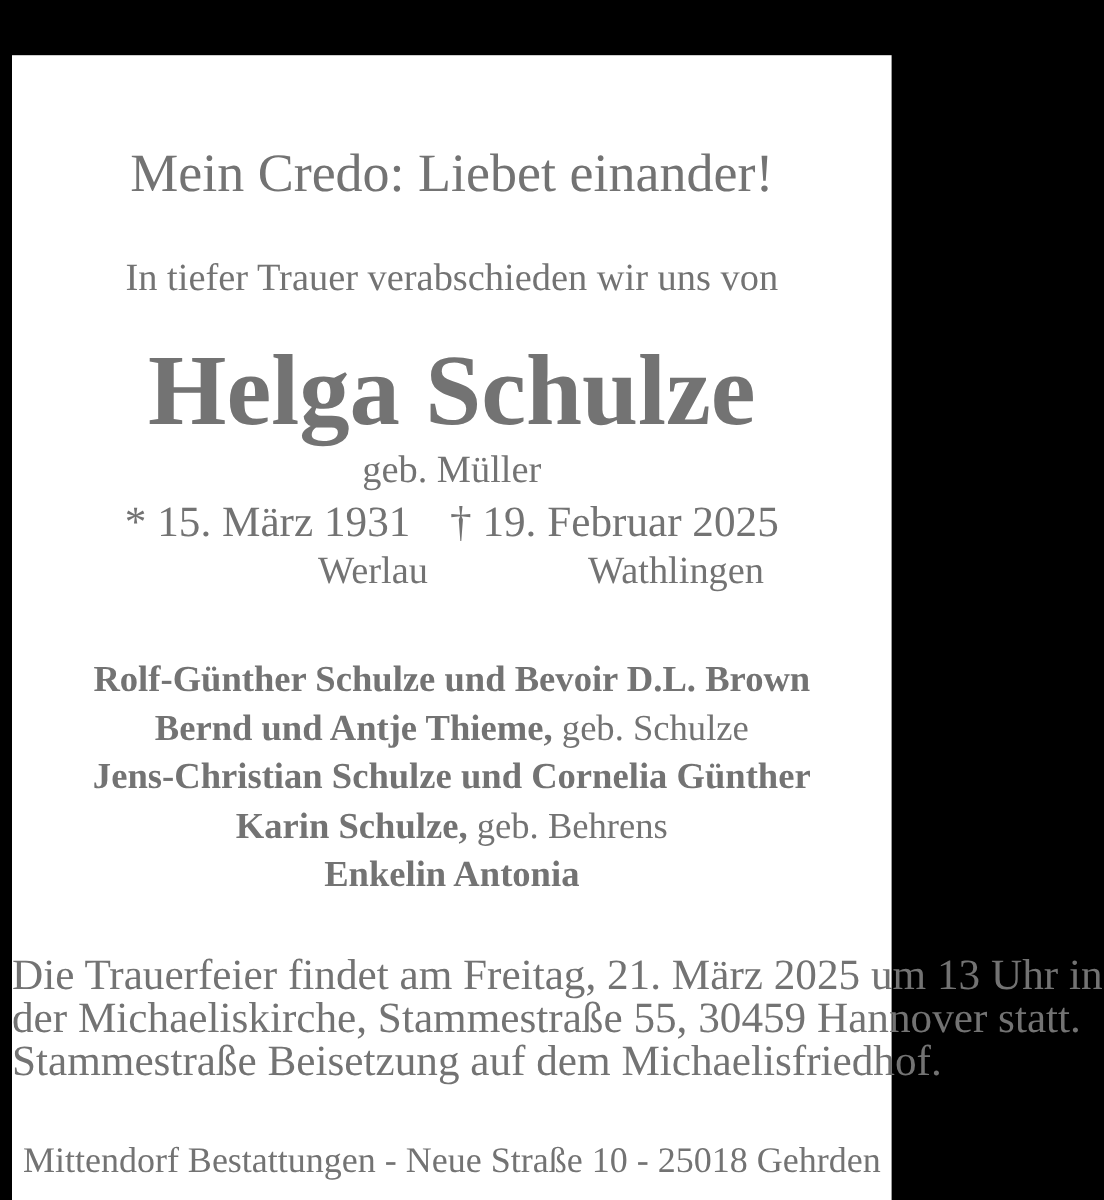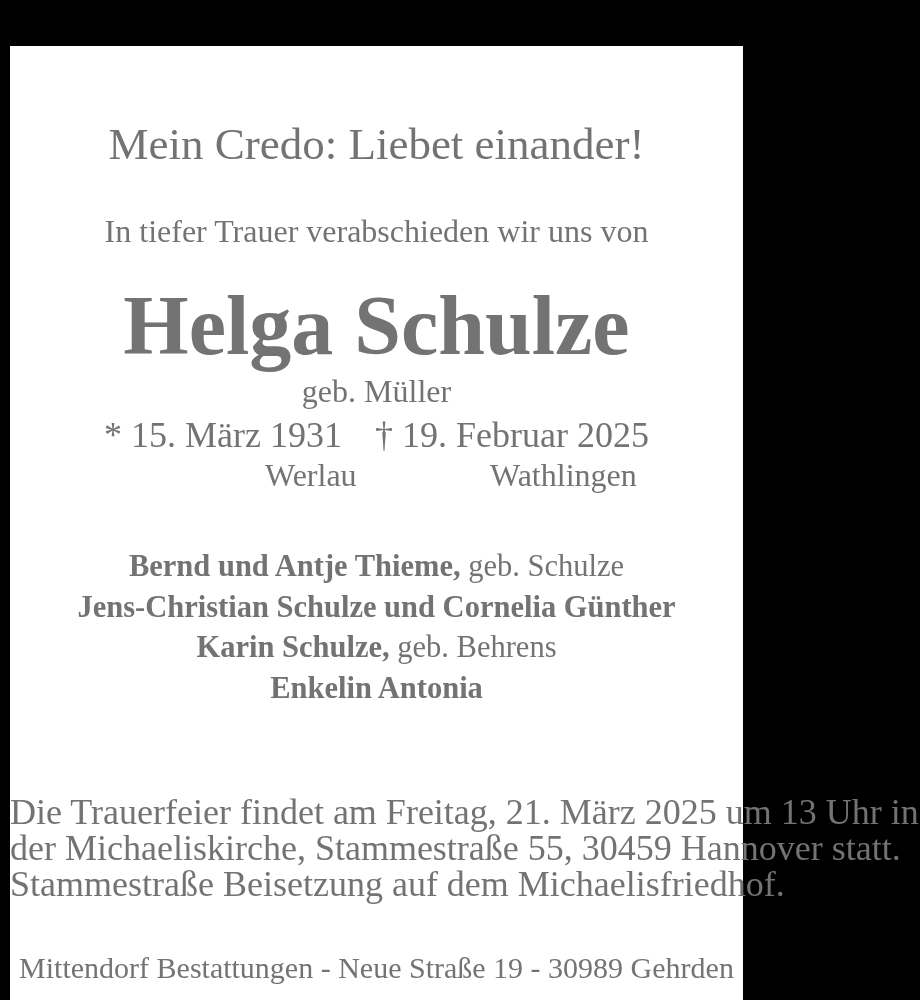--- a/index.html
+++ b/index.html
@@ -42,26 +42,27 @@
     <span>†</span>
     <span>19. Februar 2025</span>
   </div>
 
   <div class="line places">
     <span class="p1">Werlau</span>
     <span class="p2">Wathlingen</span>
   </div>
 
   <div class="line family">
+    <div><span class="b">Rolf-Günther Schulze und Bevoir D.L. Brown</span><span></span></div>
     <div><span class="b">Bernd und Antje Thieme,</span><span> geb. Schulze</span></div>
     <div><span class="b">Jens-Christian Schulze und Cornelia Günther</span><span></span></div>
     <div><span class="b">Karin Schulze,</span><span> geb. Behrens</span></div>
     <div><span class="b">Enkelin Antonia</span><span></span></div>
   </div>
 
   <div class="line ceremony">
     <div>Die Trauerfeier findet am Freitag, 21. März 2025 um 13 Uhr in</div>
     <div>der Michaeliskirche, Stammestraße 55, 30459 Hannover statt.</div>
     <div>Stammestraße Beisetzung auf dem Michaelisfriedhof.</div>
   </div>
 
-  <div class="line undertaker">Mittendorf Bestattungen - Neue Straße 19 - 30989 Gehrden</div>
+  <div class="line undertaker">Mittendorf Bestattungen - Neue Straße 10 - 25018 Gehrden</div>
 </div>
 
 </body></html>

